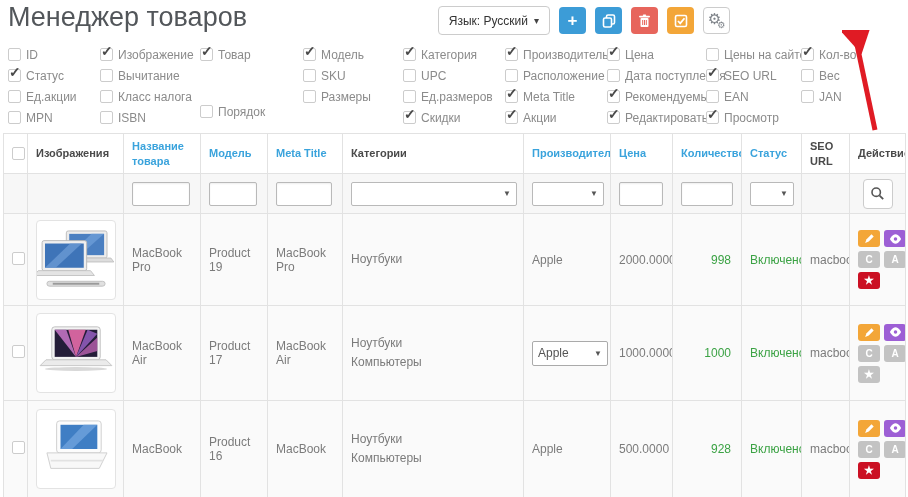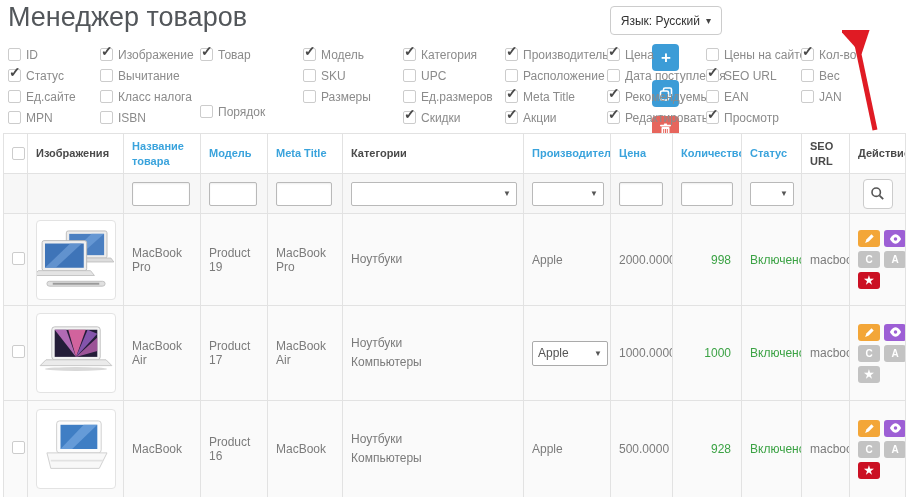--- a/index.html
+++ b/index.html
@@ -3,21 +3,21 @@
 <meta charset="utf-8">
 <style>
   * { margin:0; padding:0; box-sizing:border-box; }
   html,body { width:908px; height:497px; overflow:hidden; background:#fff;
     font-family:"Liberation Sans", sans-serif; color:#777; }
   .page { position:relative; width:740px; height:497px; }
 
   
   .topbar { position:absolute; left:0; top:0; width:100%; height:40px; }
   .page-title { position:absolute; left:8px; top:2px; font-size:27px; font-weight:400; color:#52565a; }
-  .toolbar { position:absolute; right:18px; top:6px; display:flex; gap:9px; align-items:center;flex-direction:column; }
+  .toolbar { position:absolute; right:10px; top:6px; display:flex; gap:9px; align-items:center; }
   .btn { height:27px; border:none; border-radius:4px; cursor:pointer; display:flex;
          align-items:center; justify-content:center; color:#fff; font-size:14px; }
   .btn.lang { background:#fff; border:1px solid #ccc; color:#333; font-size:12px;
          padding:0 10px; height:29px; border-radius:4px; gap:6px; }
   .btn.lang .caret { font-size:10px; color:#444; }
   .btn.sq { width:27px; }
   .btn.add, .btn.copy { background:#3c9cd7; }
   .btn.del { background:#e7655c; }
   .btn.editcols { background:#f3a638; }
   .btn.settings { background:#fff; border:1px solid #ccc; color:#888; position:relative; }
@@ -141,21 +141,21 @@
       <label class="toggle">
           <span class="cb"></span>
           <span>ID</span>
         </label>
       <label class="toggle checked">
           <span class="cb"></span>
           <span>Статус</span>
         </label>
       <label class="toggle">
           <span class="cb"></span>
-          <span>Ед.сайте</span>
+          <span>Ед.акции</span>
         </label>
       <label class="toggle">
           <span class="cb"></span>
           <span>MPN</span>
         </label>
     </div>
     <div class="tcol tcol2">
       <label class="toggle checked">
           <span class="cb"></span>
           <span>Изображение</span>

